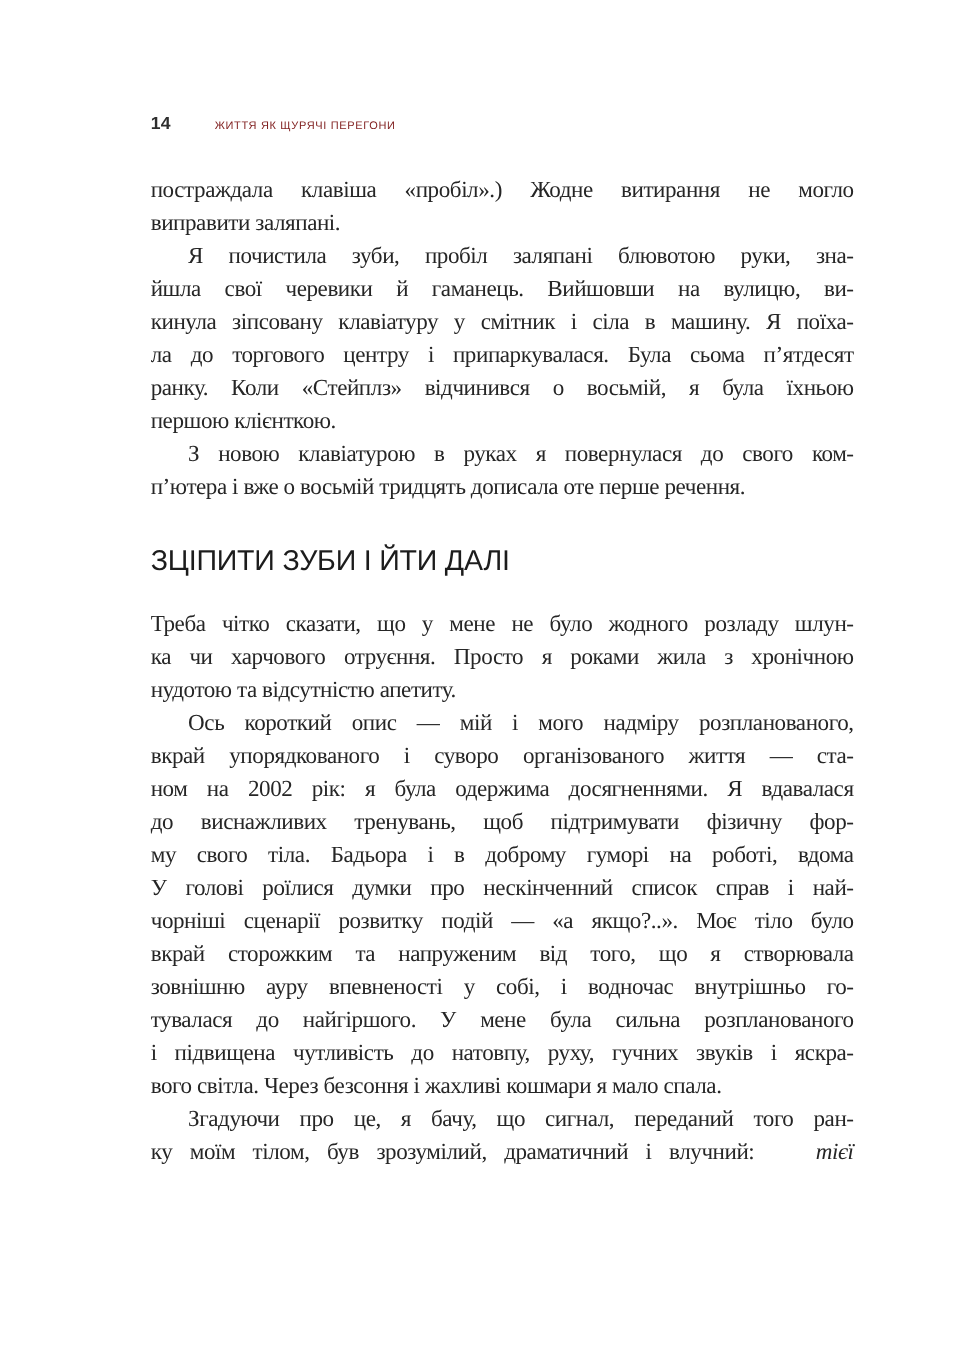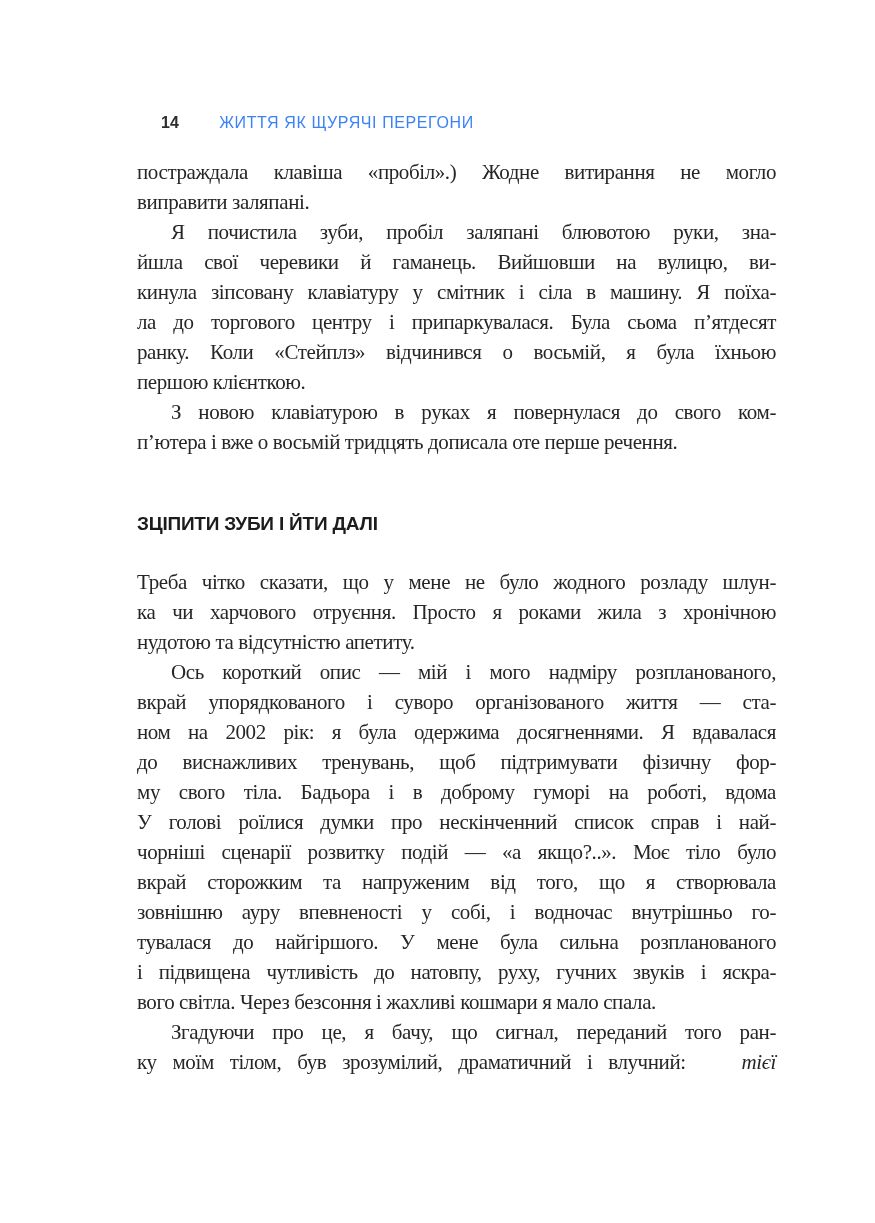--- a/index.html
+++ b/index.html
@@ -9,37 +9,36 @@
     width: 875px;
     height: 1223px;
     background: #ffffff;
     overflow: hidden;
     font-family: "Liberation Serif", serif;
     color: #262626;
   }
   .running-header {
     position: absolute;
     left: 137px;
-    top: 114px;
+    top: 104px;
     display: flex;
     align-items: baseline;
     font-family: "Liberation Sans", sans-serif;
-    margin-left: 24px;
   }
   .page-num {
     font-size: 16px;
     font-weight: 700;
     color: #2e2e2e;
     letter-spacing: 0.2px;
   }
   .head-title {
     margin-left: 40px;
-    font-size: 16px;
+    font-size: 10px;
     font-weight: 400;
-    color: #3b82f6;
+    color: #7f1d1d;
     letter-spacing: 0.6px;
   }
   .body-col {
     position: absolute;
     left: 137px;
     top: 157px;
     width: 639px;
     font-size: 21px;
     line-height: 30px;
     letter-spacing: -0.4px;
@@ -51,26 +50,26 @@
     white-space: normal;
   }
   .line.end {
     text-align-last: left;
   }
   .line.first-indent {
     padding-left: 34px;
   }
   .section-heading {
     font-family: "Liberation Sans", sans-serif;
-    font-size: 19px;
-    font-weight: 700;
+    font-size: 26px;
+    font-weight: 400;
     color: #1c1c1c;
     letter-spacing: -0.2px;
     line-height: 28px;
-    margin-top: 53px;
+    margin-top: 38px;
     margin-bottom: 29px;
   }
   .line i { font-style: italic; margin-left: 40px; }
 </style>
 </head>
 <body>
 
 <div class="page">
   <div class="running-header">
     <span class="page-num">14</span>

